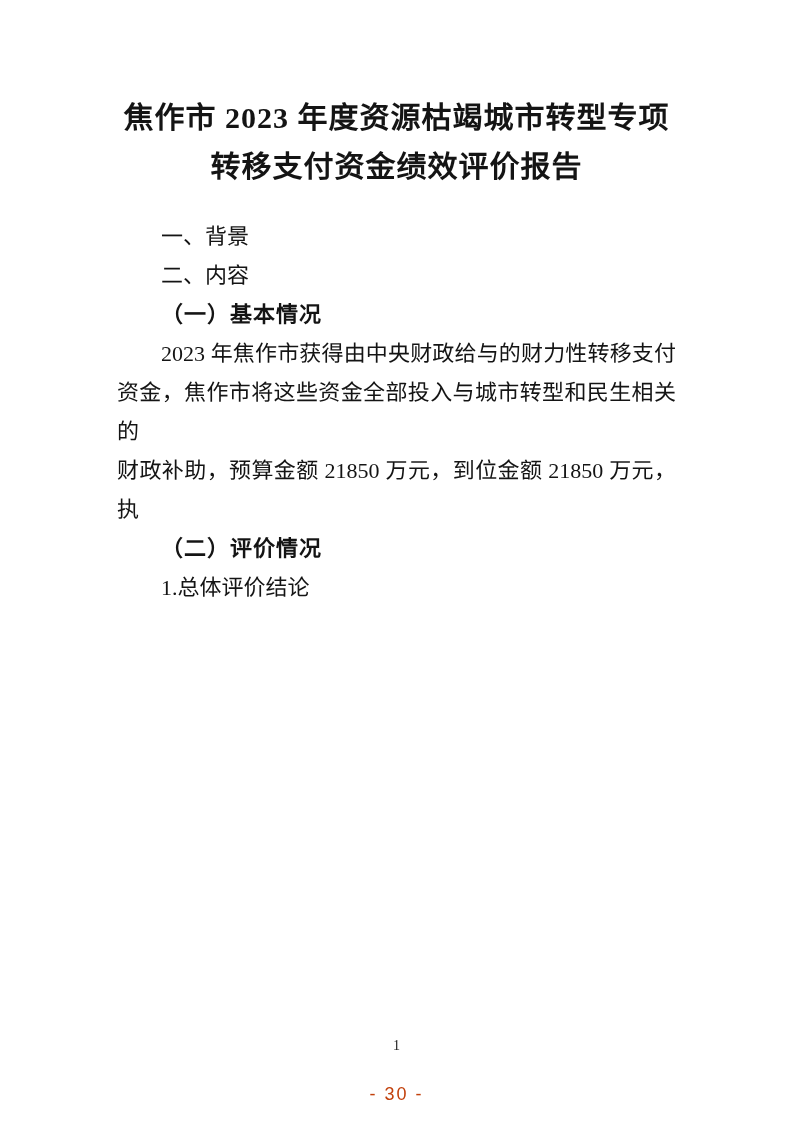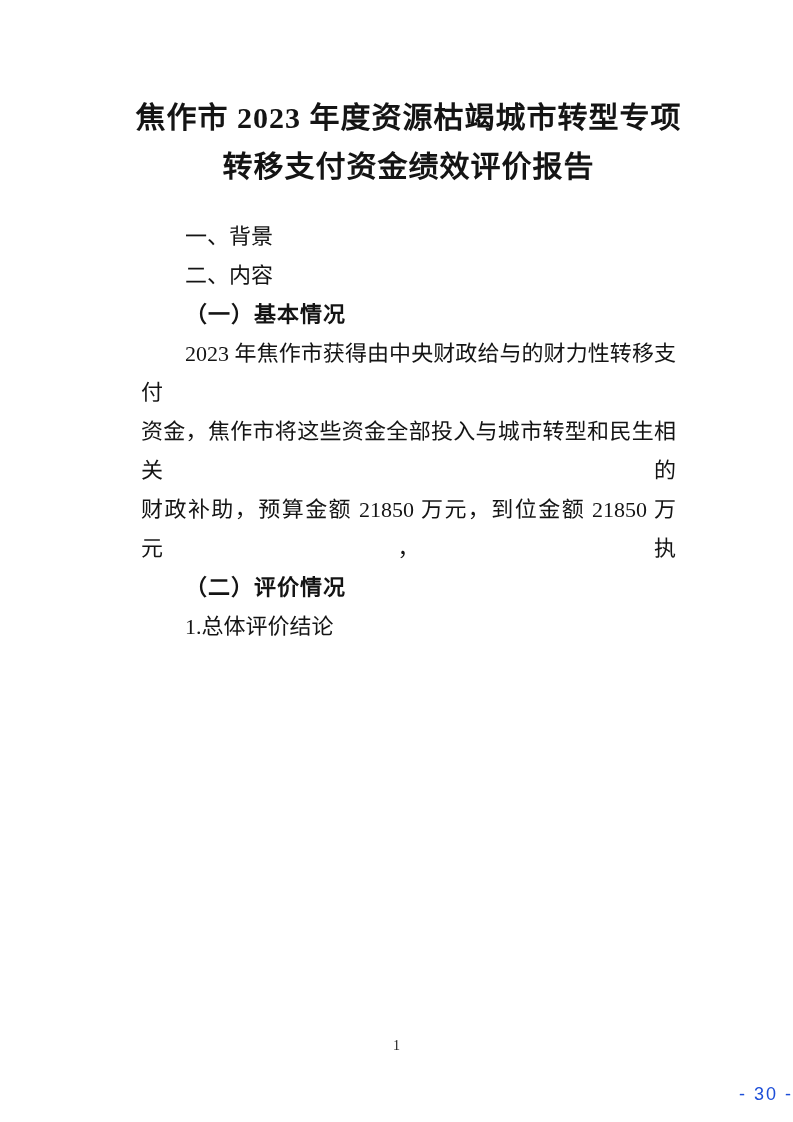--- a/index.html
+++ b/index.html
@@ -26,21 +26,21 @@
     font-weight: 700;
     font-size: 30px;
     line-height: 49px;
     letter-spacing: 1px;
   }
   .body-text {
     margin-top: 26px;
     font-size: 22px;
     line-height: 39px;
   }
-  .line { display: block; padding-left: 24px; }
+  .line { display: block; }
   .jline {
     text-align: justify;
     text-align-last: justify;
     text-justify: inter-character;
   }
   .lastline {
     text-align: left;
     text-align-last: auto;
   }
   .indent { text-indent: 2em; }
@@ -63,25 +63,25 @@
     text-align: center;
     font-size: 14px;
     font-family: "Liberation Serif", "DejaVu Serif", serif;
     color: #1a1a1a;
   }
   .pagenum {
     position: absolute;
     top: 1084px;
     left: 0;
     width: 100%;
-    text-align: right;
+    text-align: center;
     font-size: 18px;
     font-family: "Liberation Sans", "DejaVu Sans", sans-serif;
     letter-spacing: 2px;
-    color: #1d4ed8;
+    color: #c2410c;
   }
 </style>
 </head>
 <body>
 
 <div class="page">
 
   <div class="doc-title">
     <span class="line">焦作市 2023 年度资源枯竭城市转型专项</span>
     <span class="line">转移支付资金绩效评价报告</span>

